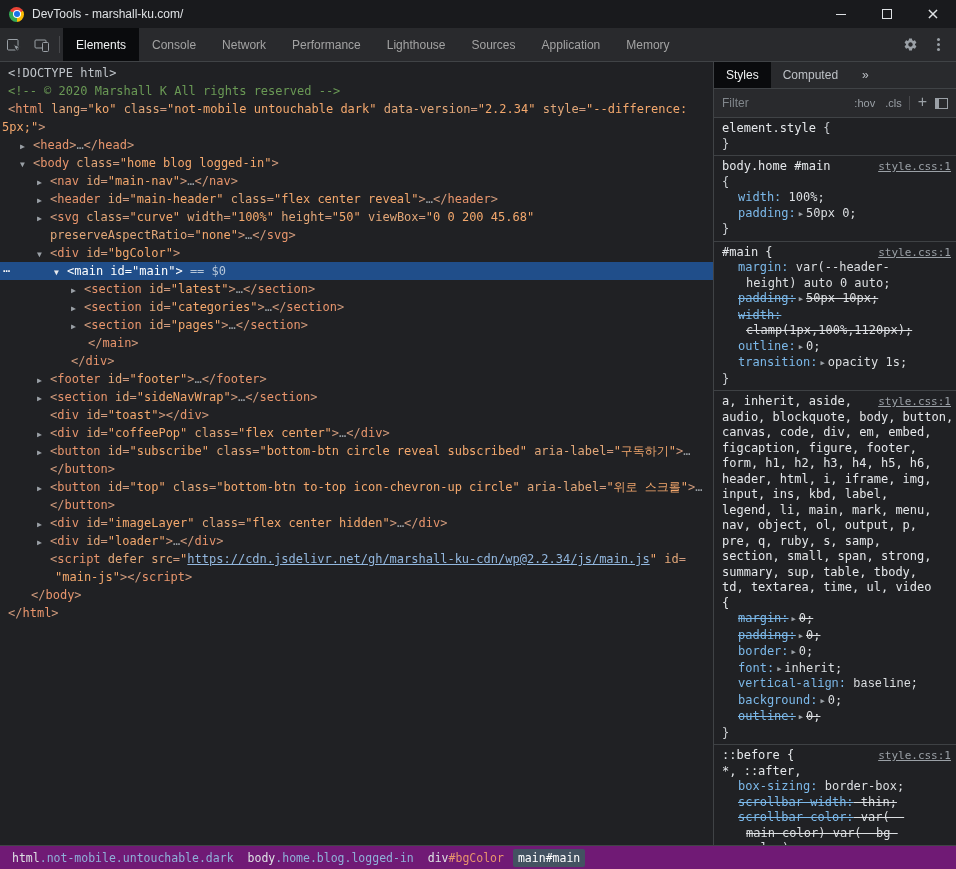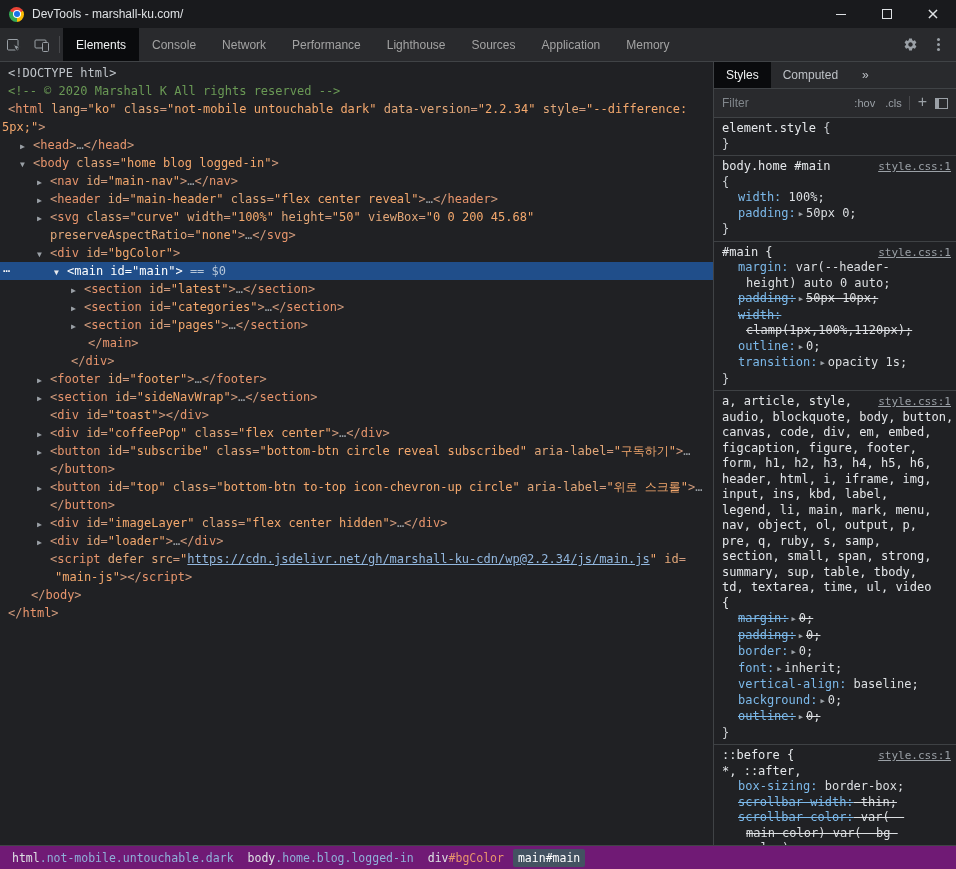--- a/index.html
+++ b/index.html
@@ -214,39 +214,39 @@
             <div class="sline" style="padding-left: 24px;"><span class="tk-pv">height) auto 0 auto;</span></div>
             <div class="sline" style="padding-left: 16px;"><span class="tk-pns">padding:</span><span class="tk-tri"></span><span class="tk-pvs">50px 10px;</span></div>
             <div class="sline" style="padding-left: 16px;"><span class="tk-pns">width:</span></div>
             <div class="sline" style="padding-left: 24px;"><span class="tk-pvs">clamp(1px,100%,1120px);</span></div>
             <div class="sline" style="padding-left: 16px;"><span class="tk-pn">outline:</span><span class="tk-tri"></span><span class="tk-pv">0;</span></div>
             <div class="sline" style="padding-left: 16px;"><span class="tk-pn">transition:</span><span class="tk-tri"></span><span class="tk-pv">opacity 1s;</span></div>
             <div class="sline" style="padding-left: 0px;"><span class="tk-w">}</span></div>
           </div>
           <div class="rule">
             <span class="rule-link">style.css:1</span>
-            <div class="sline" style="padding-left: 0px;"><span class="tk-sel">a, article, style,</span></div>
+            <div class="sline" style="padding-left: 0px;"><span class="tk-sel">a, inherit, aside,</span></div>
             <div class="sline" style="padding-left: 0px;"><span class="tk-sel">audio, blockquote, body, button,</span></div>
             <div class="sline" style="padding-left: 0px;"><span class="tk-sel">canvas, code, div, em, embed,</span></div>
             <div class="sline" style="padding-left: 0px;"><span class="tk-sel">figcaption, figure, footer,</span></div>
             <div class="sline" style="padding-left: 0px;"><span class="tk-sel">form, h1, h2, h3, h4, h5, h6,</span></div>
             <div class="sline" style="padding-left: 0px;"><span class="tk-sel">header, html, i, iframe, img,</span></div>
             <div class="sline" style="padding-left: 0px;"><span class="tk-sel">input, ins, kbd, label,</span></div>
             <div class="sline" style="padding-left: 0px;"><span class="tk-sel">legend, li, main, mark, menu,</span></div>
             <div class="sline" style="padding-left: 0px;"><span class="tk-sel">nav, object, ol, output, p,</span></div>
             <div class="sline" style="padding-left: 0px;"><span class="tk-sel">pre, q, ruby, s, samp,</span></div>
             <div class="sline" style="padding-left: 0px;"><span class="tk-sel">section, small, span, strong,</span></div>
             <div class="sline" style="padding-left: 0px;"><span class="tk-sel">summary, sup, table, tbody,</span></div>
             <div class="sline" style="padding-left: 0px;"><span class="tk-sel">td, textarea, time, ul, video</span></div>
             <div class="sline" style="padding-left: 0px;"><span class="tk-sel">{</span></div>
             <div class="sline" style="padding-left: 16px;"><span class="tk-pns">margin:</span><span class="tk-tri"></span><span class="tk-pvs">0;</span></div>
             <div class="sline" style="padding-left: 16px;"><span class="tk-pns">padding:</span><span class="tk-tri"></span><span class="tk-pvs">0;</span></div>
             <div class="sline" style="padding-left: 16px;"><span class="tk-pn">border:</span><span class="tk-tri"></span><span class="tk-pv">0;</span></div>
             <div class="sline" style="padding-left: 16px;"><span class="tk-pn">font:</span><span class="tk-tri"></span><span class="tk-pv">inherit;</span></div>
-            <div class="sline" style="padding-left: 16px;"><span class="tk-pn">vertical-align:</span><span class="tk-pv"> baseline;</span></div>
+            <div class="sline" style="padding-left: 16px; font-family: Liberation Mono, monospace;"><span class="tk-pn">vertical-align:</span><span class="tk-pv"> baseline;</span></div>
             <div class="sline" style="padding-left: 16px;"><span class="tk-pn">background:</span><span class="tk-tri"></span><span class="tk-pv">0;</span></div>
             <div class="sline" style="padding-left: 16px;"><span class="tk-pns">outline:</span><span class="tk-tri"></span><span class="tk-pvs">0;</span></div>
             <div class="sline" style="padding-left: 0px;"><span class="tk-w">}</span></div>
           </div>
           <div class="rule">
             <span class="rule-link">style.css:1</span>
             <div class="sline" style="padding-left: 0px;"><span class="tk-sel">::before {</span></div>
             <div class="sline" style="padding-left: 0px;"><span class="tk-sel">*, ::after,</span></div>
             <div class="sline" style="padding-left: 16px;"><span class="tk-pn">box-sizing:</span><span class="tk-pv"> border-box;</span></div>
             <div class="sline" style="padding-left: 16px;"><span class="tk-pns">scrollbar-width:</span><span class="tk-pvs"> thin;</span></div>

